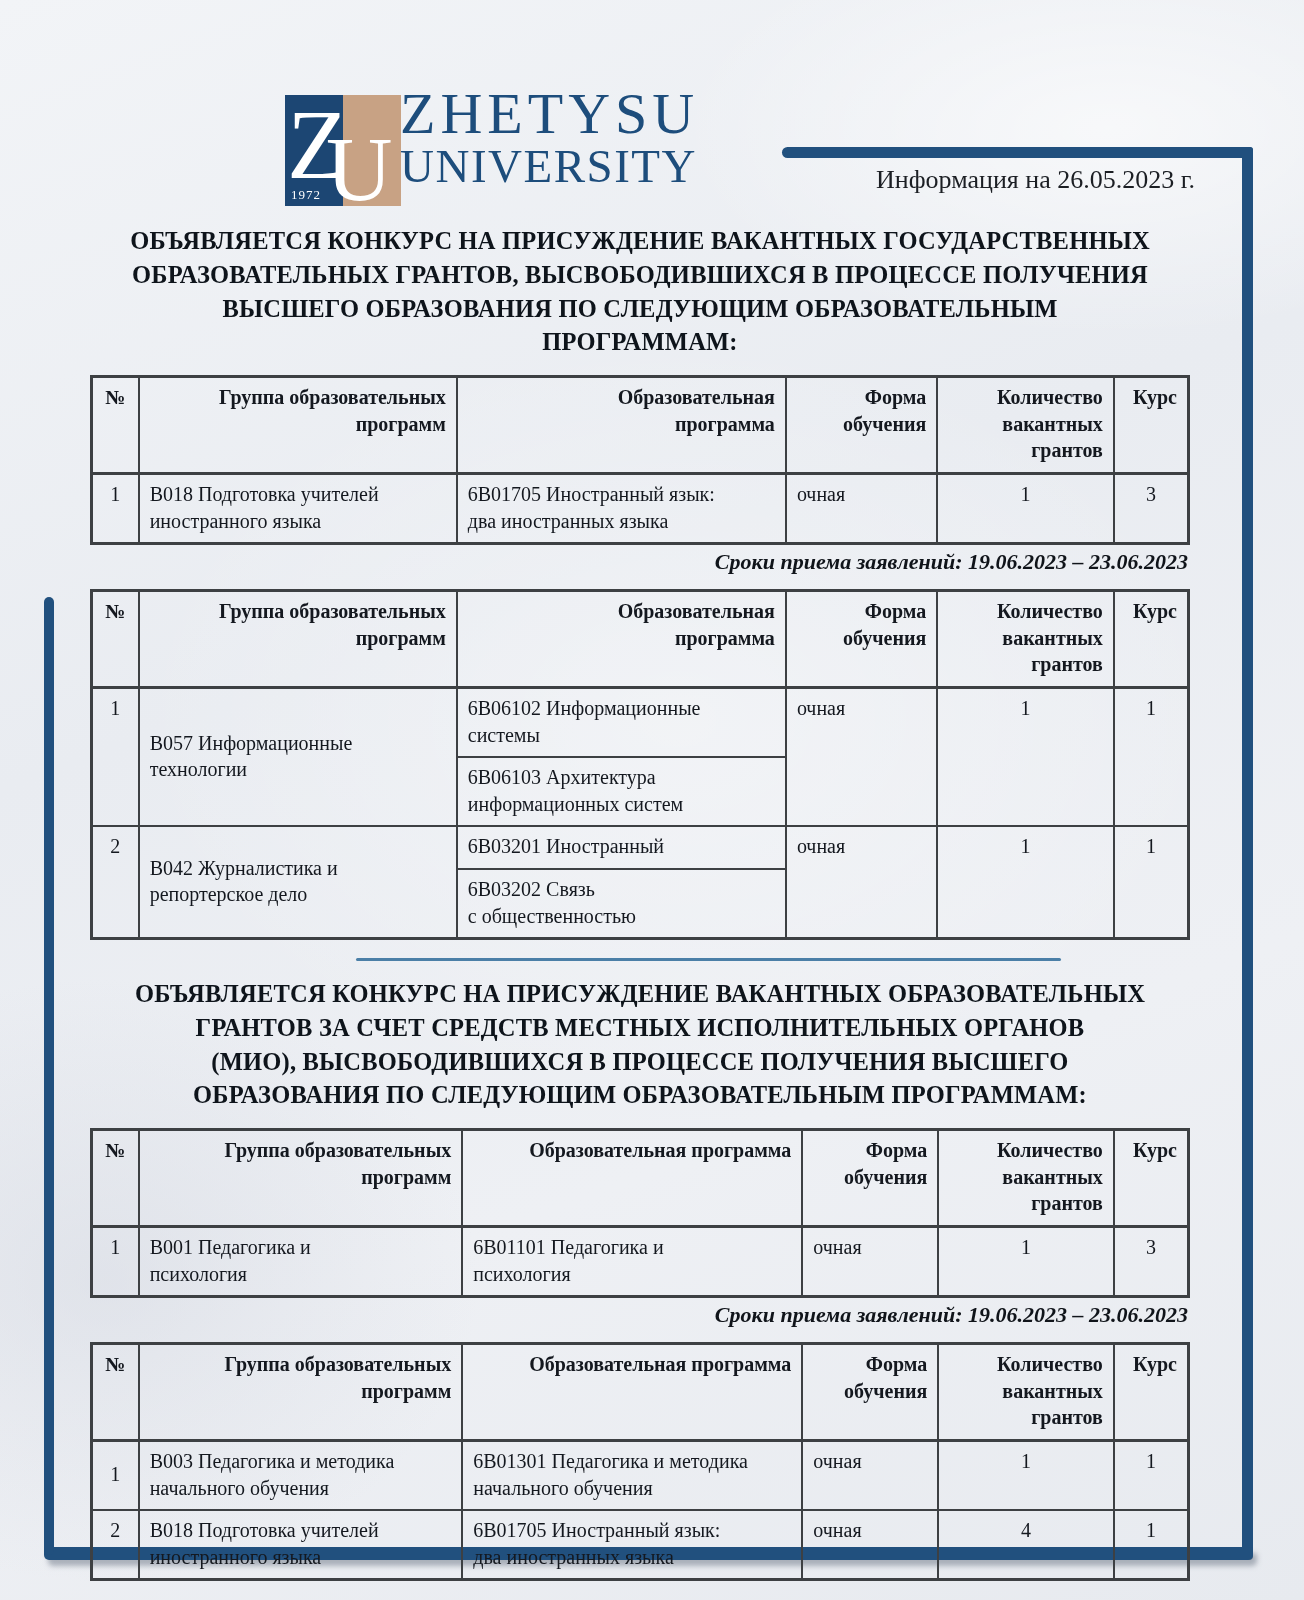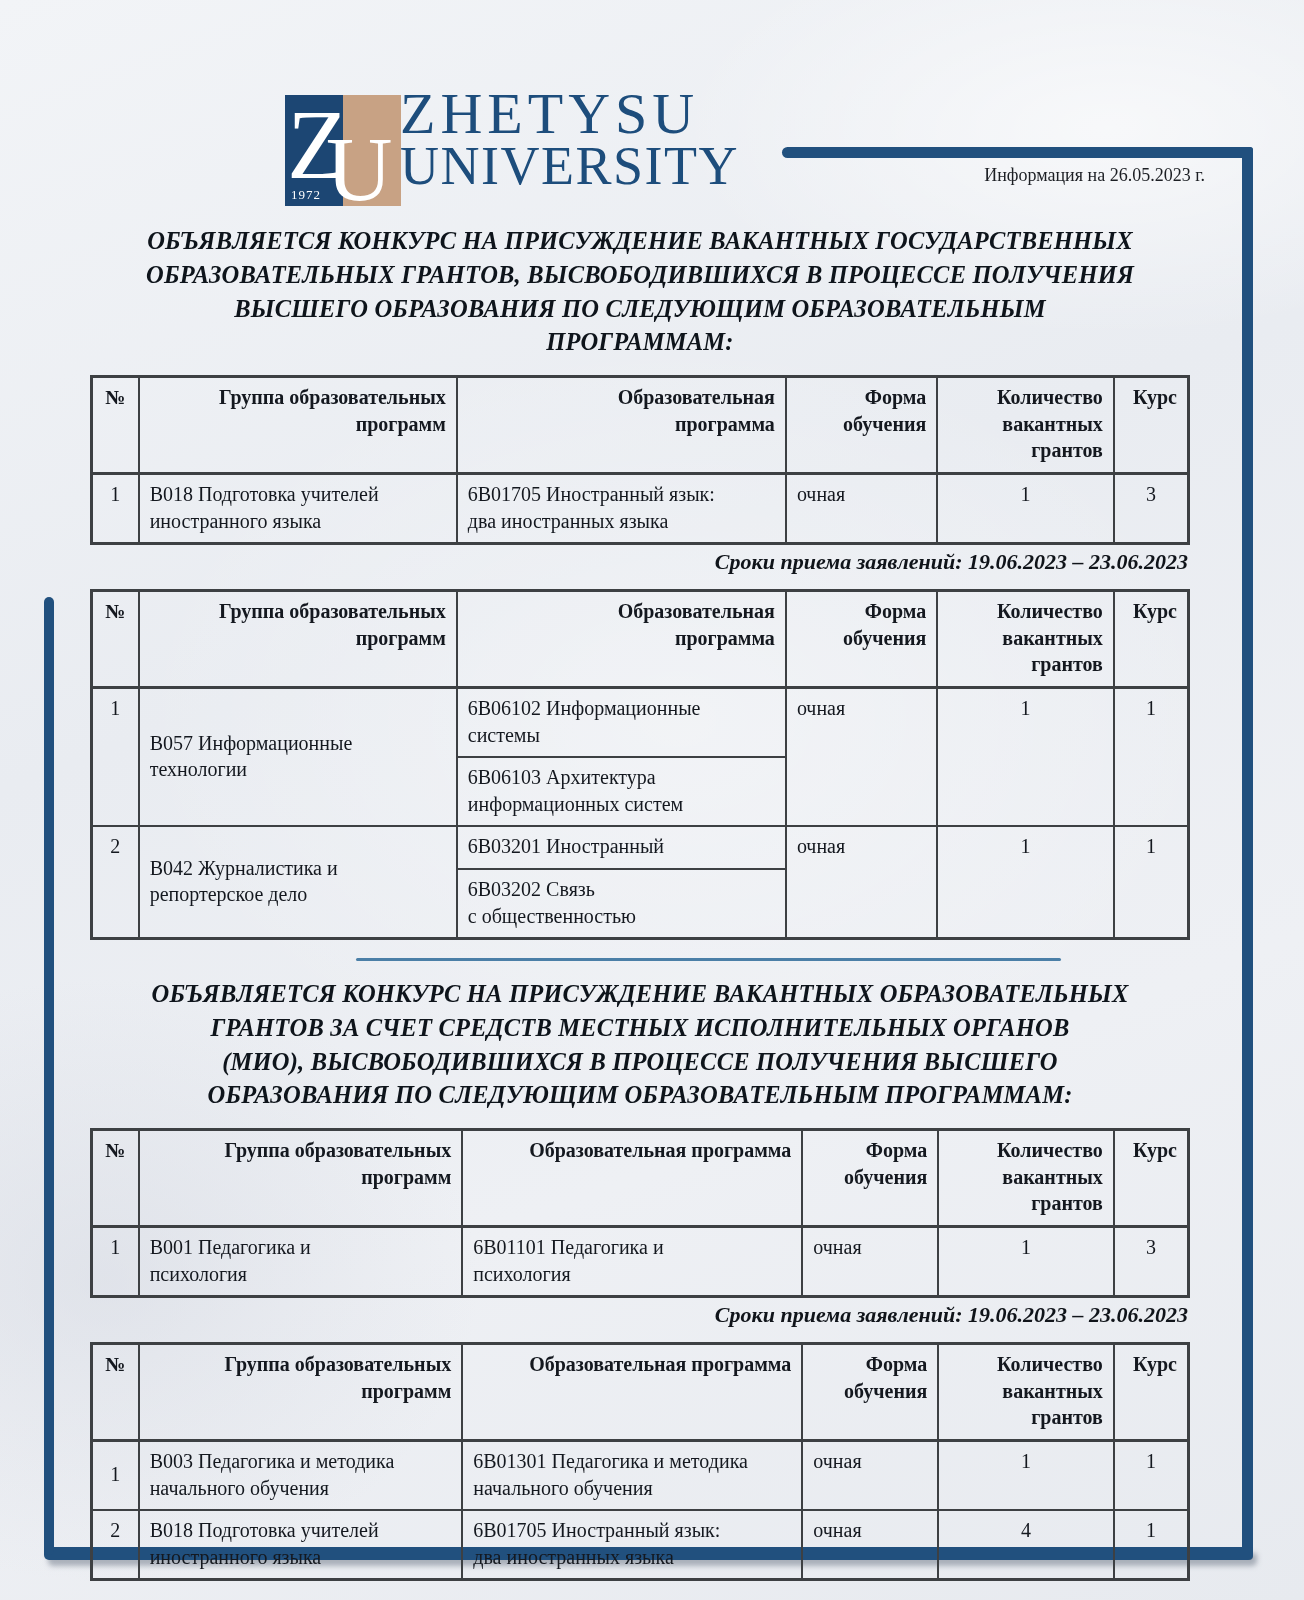--- a/index.html
+++ b/index.html
@@ -30,30 +30,30 @@
   .logo-right { position:absolute; left:58px; top:0; width:58px; height:111px; background:#c8a284; }
   .logo-z { position:absolute; left:2px; top:-6px; width:56px; text-align:center;
             font-size:100px; line-height:112px; color:#ffffff; z-index:2; }
   .logo-u { position:absolute; left:41px; top:-20px; font-size:92px; line-height:188px;
             color:#ffffff; z-index:3; }
   .logo-year { position:absolute; left:6px; bottom:3px; font-size:13px; color:#ffffff;
                letter-spacing:1px; z-index:4; }
 
   .brand { position:absolute; left:400px; top:84px; color:#1d4d7c; white-space:nowrap; }
   .brand-line1 { font-size:58px; line-height:60px; letter-spacing:5px; }
-  .brand-line2 { font-size:54px; line-height:50px; letter-spacing:1.5px; margin-top:-3px; }
-
-  .info-date { position:absolute; top:165px; right:99px; font-size:18px; color:#1c1f24;margin-left:40px; }
+  .brand-line2 { font-size:47px; line-height:50px; letter-spacing:1.5px; margin-top:-3px; }
+
+  .info-date { position:absolute; top:165px; right:109px; font-size:26px; color:#1c1f24;margin-left:40px; }
 
   
   .content { position:absolute; left:90px; top:224px; width:1100px; }
 
   .heading {
     text-align:center; font-weight:bold; font-size:24.5px; line-height:1.38;
-    color:#0e141b; white-space:pre-line; margin:0 0 16px 0; letter-spacing:.2px;font-style:italic;
+    color:#0e141b; white-space:pre-line; margin:0 0 16px 0; letter-spacing:.2px;
   }
 
   table { width:100%; border-collapse:collapse; table-layout:fixed;
           border:3px solid #3d4043; font-size:20px; line-height:1.33; }
   th, td { border:2px solid #3d4043; padding:6px 10px 8px 10px; white-space:pre-line; }
   th { font-weight:bold; text-align:right; vertical-align:top; border-bottom-width:3px; }
   td { vertical-align:top; }
   .c-center { text-align:center; }
   .v-mid { vertical-align:middle; }
 

